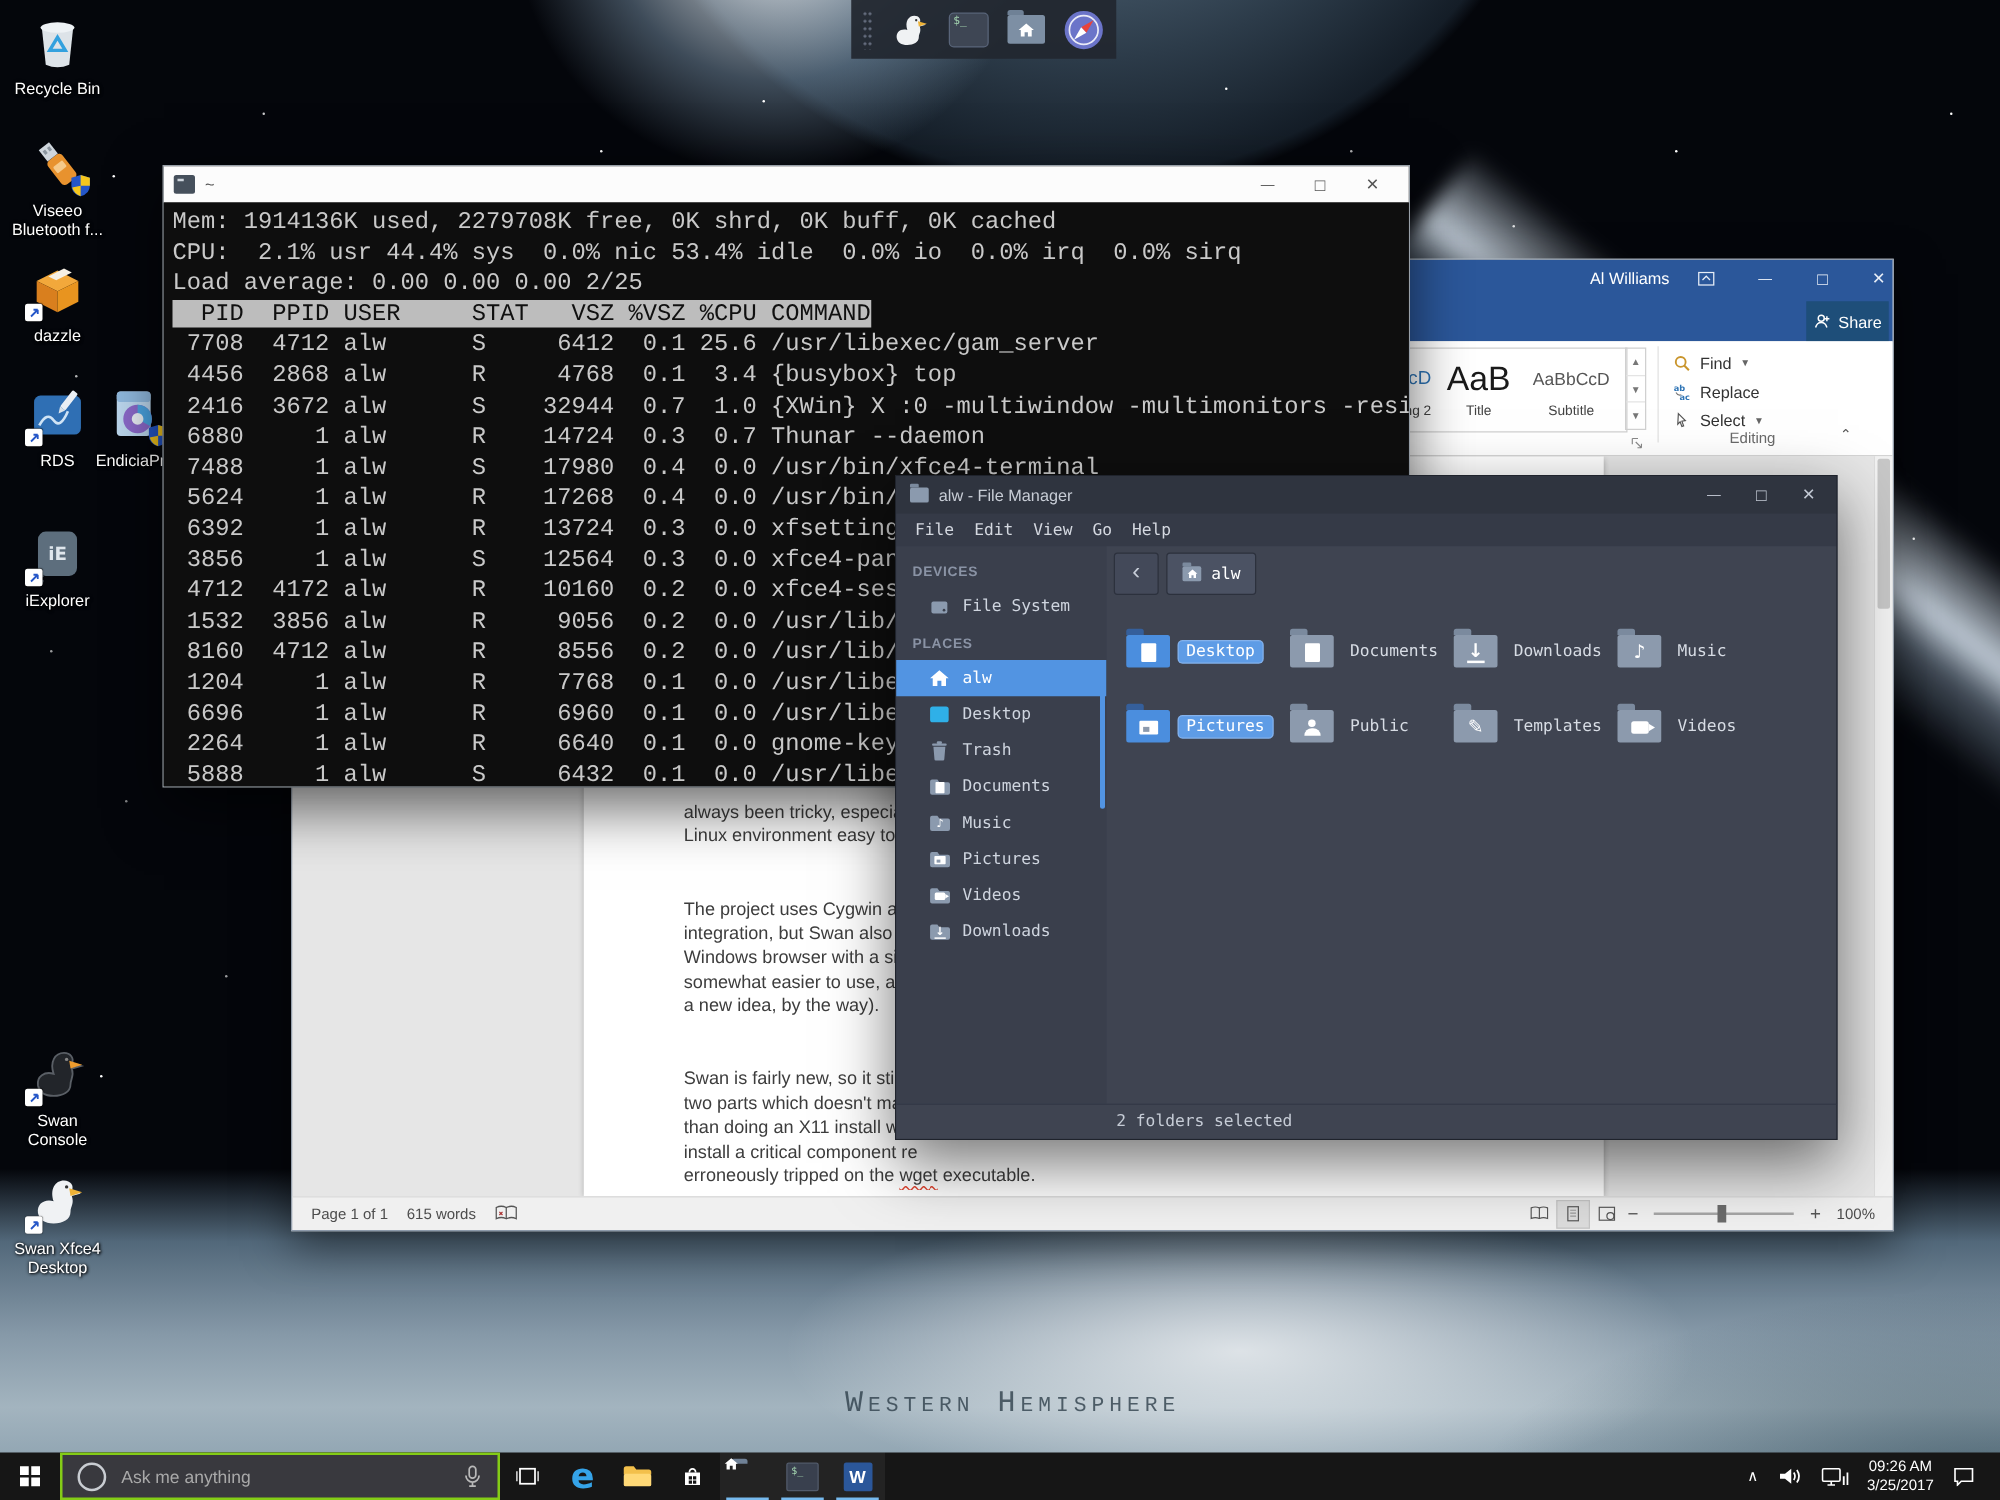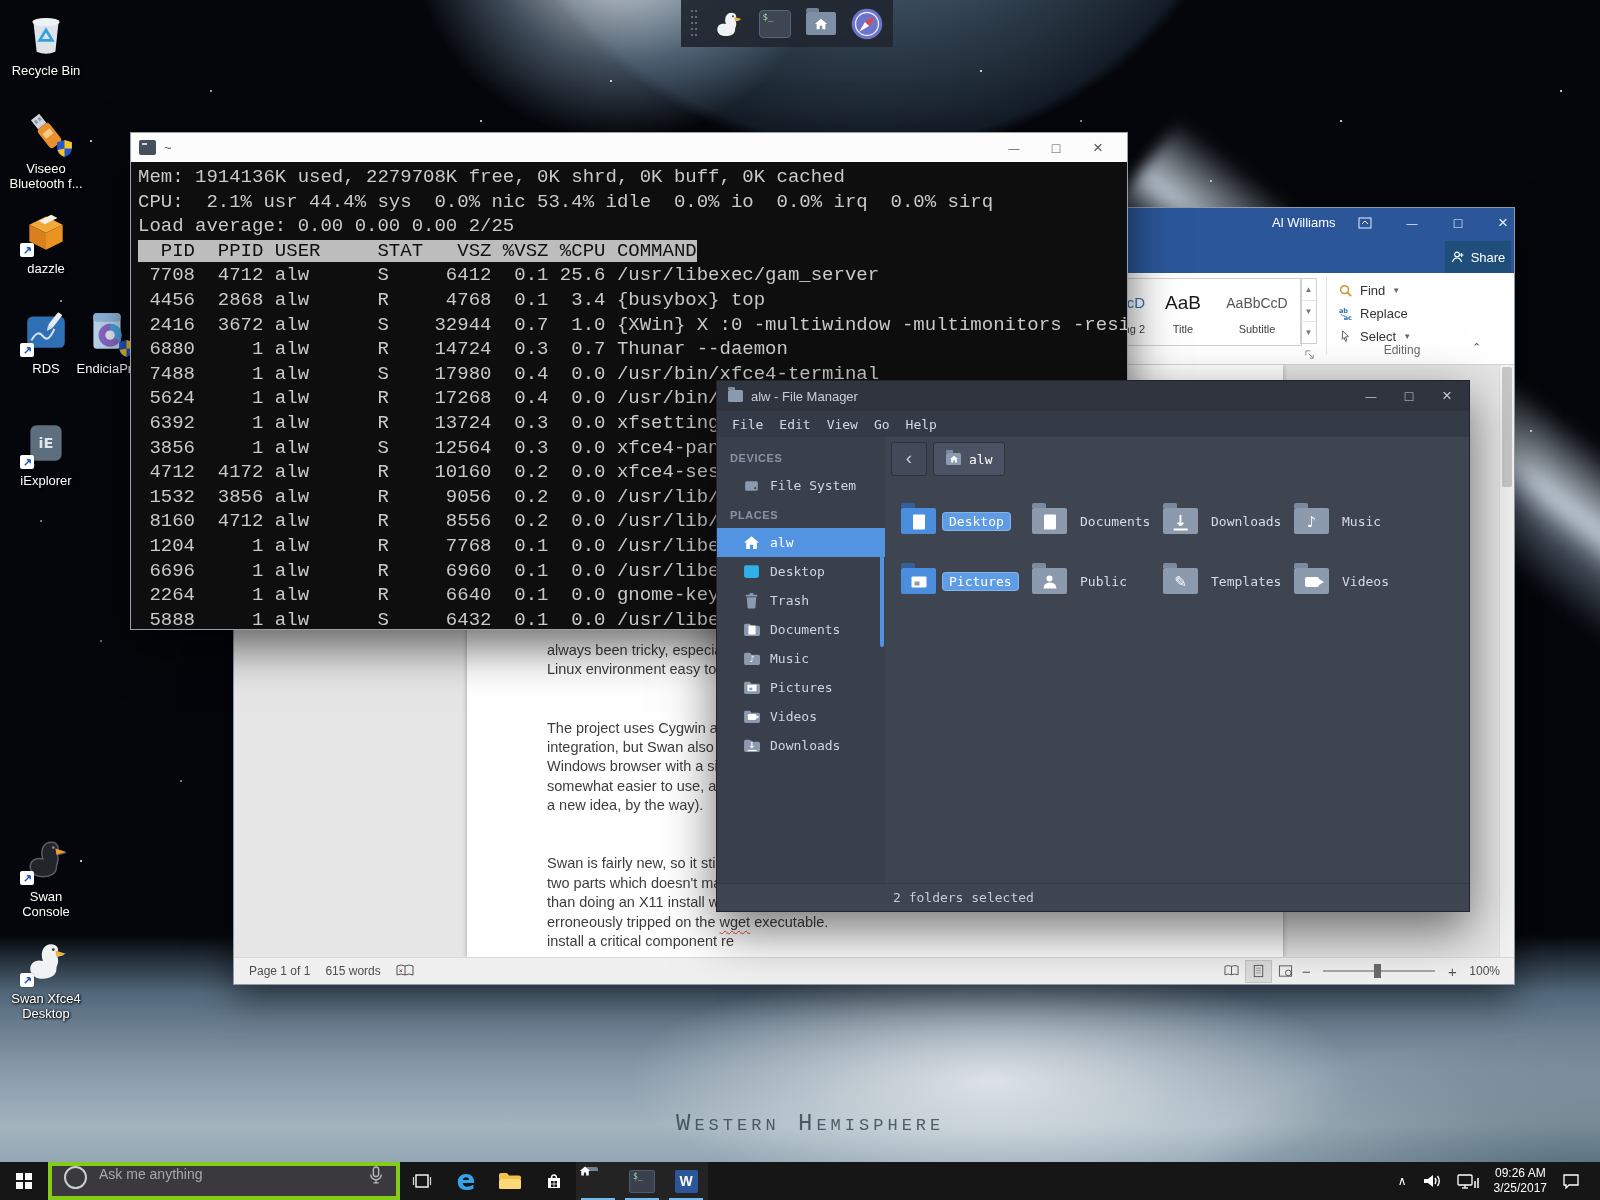--- a/index.html
+++ b/index.html
@@ -79,21 +79,21 @@
   .w-cap-btn{position:absolute;top:0;width:36px;height:30px;color:#e8eef7;display:flex;align-items:center;justify-content:center}
   .w-share{position:absolute;left:1211px;top:33px;width:66px;height:32px;background:#1e4e79;color:#fff;
     font-size:13px;display:flex;align-items:center;justify-content:center;gap:6px}
   .w-ribbon{position:absolute;top:65px;height:92px;left:0;right:0;background:#fff;border-bottom:1px solid #d4d4d4;box-sizing:border-box}
   .w-gallery{position:absolute;left:820px;top:5px;width:246px;height:66px;border:1px solid #d0d0d0;background:#fff;display:flex;overflow:hidden}
   .w-style{padding-top:8px;text-align:center;box-sizing:border-box}
   .w-style .sample{display:block;height:32px;line-height:32px;color:#1a1a1a}
   .w-style .sname{font-size:11px;color:#444}
   .w-style1{width:96px;text-align:right;padding-right:6px}
   .w-style1 .sample{color:#2e74b5;font-size:15px}
-  .w-style2{width:64px}.w-style2 .sample{font-size:19px}
+  .w-style2{width:64px}.w-style2 .sample{font-size:27px}
   .w-style3{width:84px}.w-style3 .sample{font-size:14px;color:#555}
   .w-gal-arrows{position:absolute;left:1066px;top:5px;width:17px;height:66px;border:1px solid #d0d0d0;
     box-sizing:border-box;display:flex;flex-direction:column}
   .w-gal-arrows div{flex:1;display:flex;align-items:center;justify-content:center;font-size:8px;color:#777;border-bottom:1px solid #e4e4e4}
   .w-gal-arrows div:last-child{border-bottom:none}
   .w-vsep{position:absolute;left:1092px;top:4px;bottom:10px;width:1px;background:#e2e2e2}
   .w-edit{position:absolute;left:1104px;top:6px;width:128px}
   .w-edit-row{display:flex;align-items:center;gap:7px;height:23px;font-size:13px;color:#333}
   .w-edit-row svg{width:15px;height:15px;flex:none}
   .w-caret{font-size:8px;color:#666}
@@ -172,22 +172,22 @@
   .emb-video::after{content:"";position:absolute;right:-5px;top:1.5px;border-left:5px solid #fff;
     border-top:3.5px solid transparent;border-bottom:3.5px solid transparent}
   .fm-status{position:absolute;left:0;right:0;bottom:0;height:28px;background:#3f4451;border-top:1px solid #343947;
     display:flex;align-items:center;padding-left:176px;font-size:13px;color:#c6ccd6;
     font-family:"DejaVu Sans Mono",monospace;box-sizing:border-box}
   
   #taskbar{position:absolute;left:0;right:0;bottom:0;height:38px;background:#161616;z-index:100;display:flex;align-items:stretch}
   .tb-start{width:48px;display:flex;align-items:center;justify-content:center}
   .win-logo{width:16px;height:16px;display:grid;grid-template-columns:7px 7px;grid-template-rows:7px 7px;gap:2px}
   .win-logo i{background:#fff;display:block}
-  .tb-search{width:352px;background:#39393e;border:4px solid #84cc16;box-sizing:border-box;display:flex;
-    align-items:flex-start;gap:12px;padding:0 12px}
+  .tb-search{width:352px;background:#39393e;border:2px solid #84cc16;box-sizing:border-box;display:flex;
+    align-items:center;gap:12px;padding:0 12px}
   .cortana-ring{width:19px;height:19px;border:2px solid #c9cdd2;border-radius:50%;flex:none}
   .tb-search-text{color:#a9a9a9;font-size:14px;white-space:nowrap}
   .tb-mic{margin-left:auto;width:16px;height:19px}
   .tb-btn{width:44px;display:flex;align-items:center;justify-content:center;position:relative}
   .tb-btn.running{background:rgba(255,255,255,.06)}
   .tb-btn.running::after{content:"";position:absolute;left:5px;right:5px;bottom:0;height:2px;background:#76b9ed}
   .edge-e{font-size:28px;font-weight:bold;color:#35a3e8;font-family:"DejaVu Sans",sans-serif;line-height:1}
   .tb-folder{width:26px;height:20px;position:relative}
   .tb-term{width:24px;height:21px;background:#39404e;border:1px solid #525b6b;border-radius:2px;position:relative}
   .tb-term span{position:absolute;left:3px;top:1px;color:#a6d8b2;font-size:8px;font-family:"DejaVu Sans Mono",monospace}
@@ -450,22 +450,22 @@
             <div class="doc-line">The project uses Cygwin alon</div>
             <div class="doc-line">integration, but Swan also inc</div>
             <div class="doc-line">Windows browser with a sing</div>
             <div class="doc-line">somewhat easier to use, alth</div>
             <div class="doc-line">a new idea, by the way).</div>
             <div class="doc-line blank">&nbsp;</div>
             <div class="doc-line blank">&nbsp;</div>
             <div class="doc-line">Swan is fairly new, so it still h</div>
             <div class="doc-line">two parts which doesn't mak</div>
             <div class="doc-line">than doing an X11 install with</div>
+            <div class="doc-line">install a critical component re</div>
             <div class="doc-line"><span>erroneously tripped on the </span><span class="squiggle">wget</span><span> executable.</span></div>
-            <div class="doc-line">install a critical component re</div>
           </div>
       </div>
     </div>
     <div class="w-scroll">
         <div class="w-thumb"></div>
       </div>
     <div class="w-status">
       <span class="sitem">Page 1 of 1</span>
       <span class="sitem">615 words</span>
       <svg class="sitem" width="18" height="14" viewBox="0 0 18 14">

